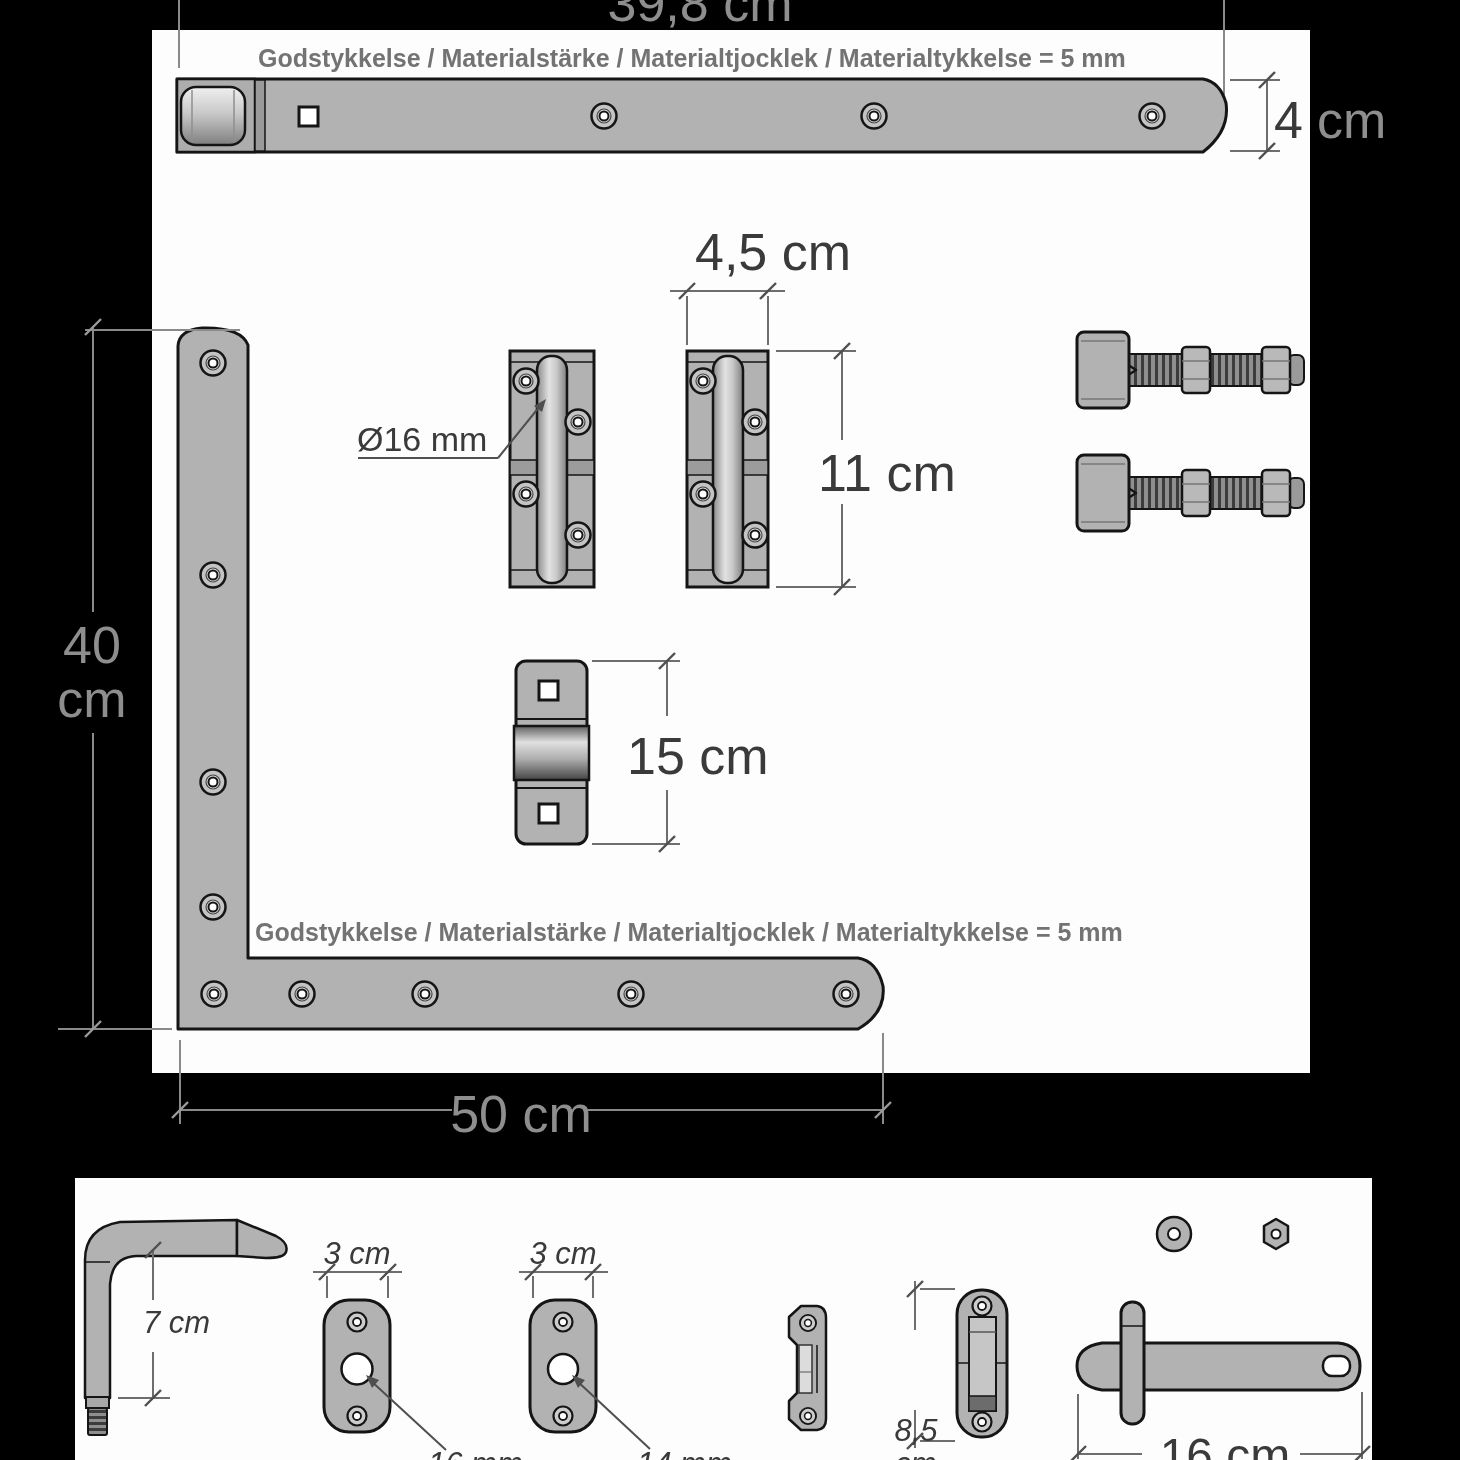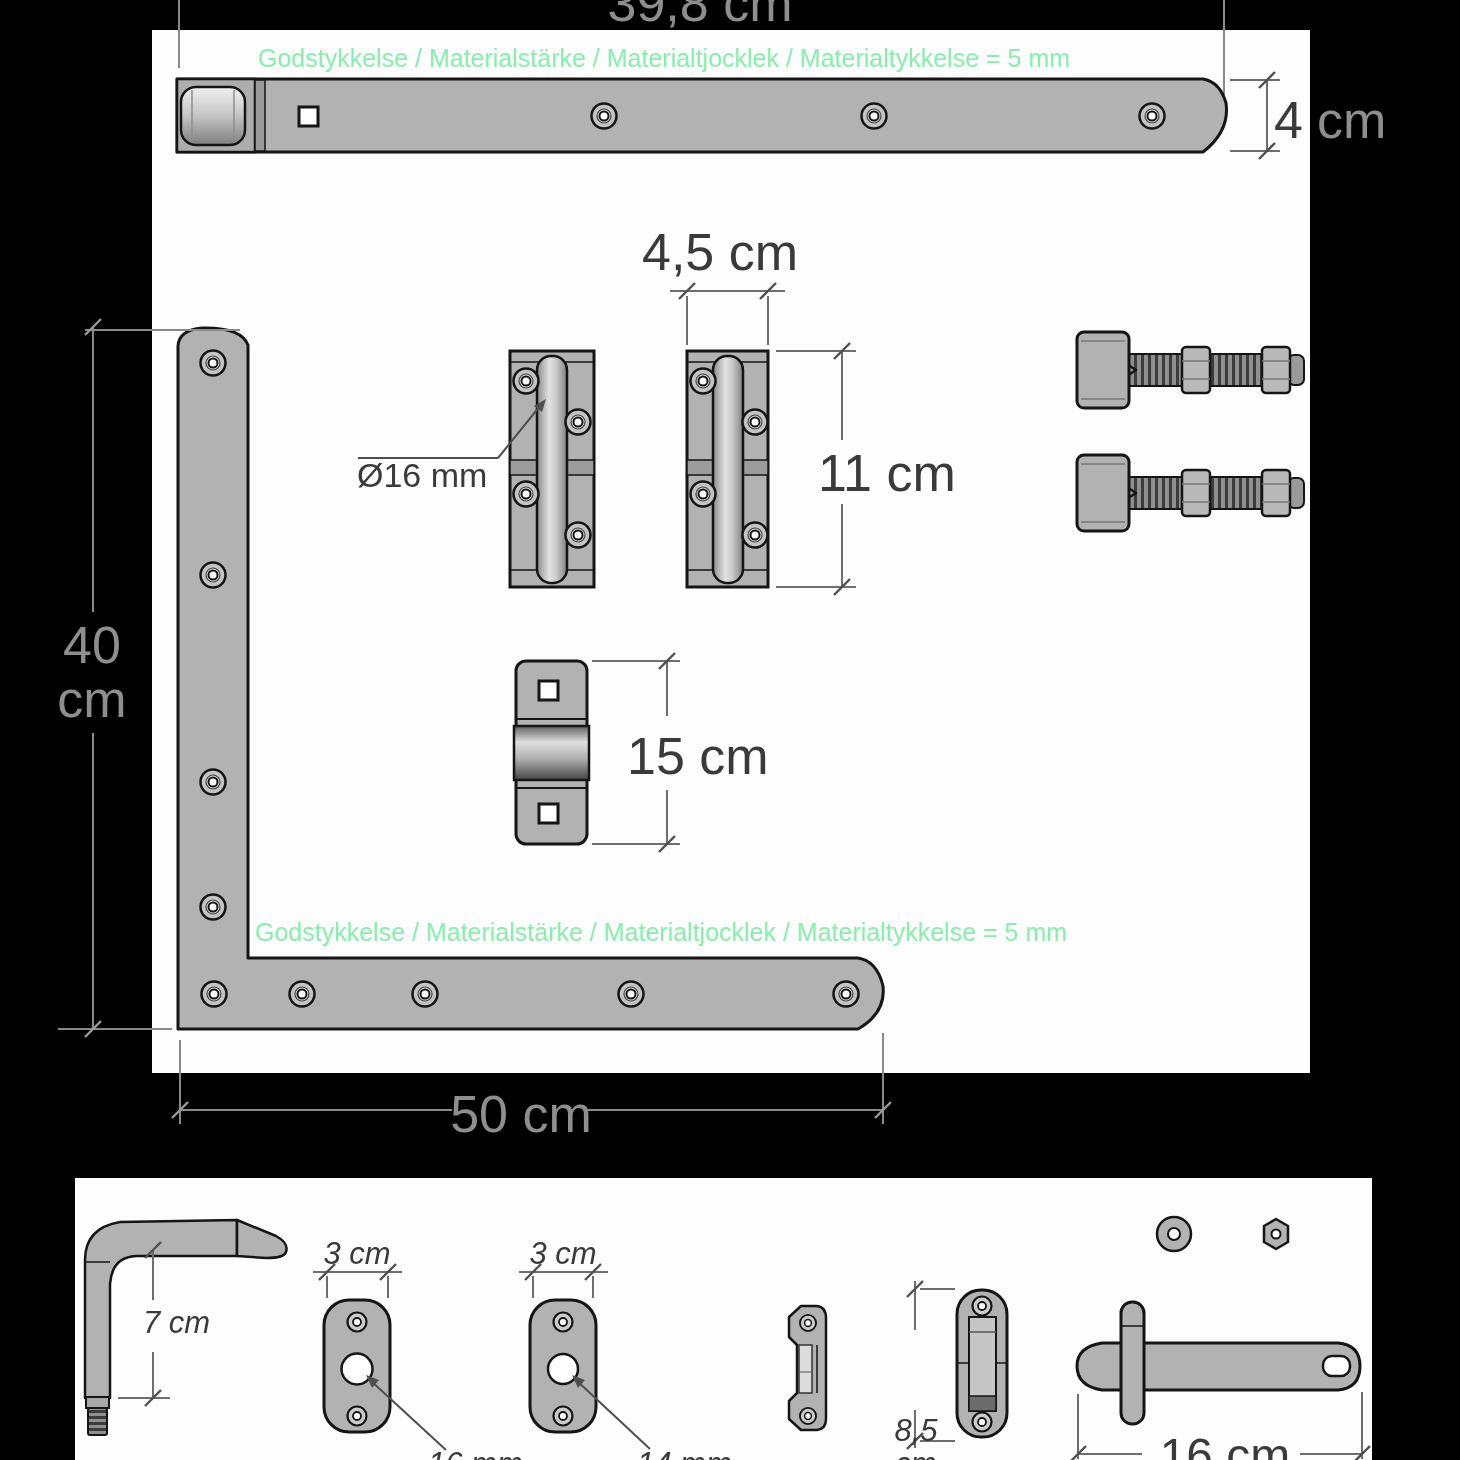--- a/index.html
+++ b/index.html
@@ -5,21 +5,21 @@
   html,body{margin:0;padding:0;}
   body{
     width:1460px;height:1460px;position:relative;overflow:hidden;
     background:#000;
     font-family:"Liberation Sans","DejaVu Sans",sans-serif;
   }
   #drawing{position:absolute;left:0;top:0;}
   .lbl{position:absolute;white-space:nowrap;}
   .dk{color:#3a3a3a;}
   .lt{color:#8e8e8e;}
-  .note{font-size:25px;color:#86efac;}
+  .note{font-size:25px;color:#737373;font-weight:bold;}
   .big{font-size:52px;}
   .mid{font-size:34px;}
   .sm{font-size:31px;font-style:italic;}
   .ctr{text-align:center;}
 </style>
 </head>
 <body>
 
 <svg id="drawing" width="1460" height="1460" viewBox="0 0 1460 1460">
   <defs>
@@ -360,25 +360,25 @@
 
 <div class="lbl big lt ctr" style="left:40px;top:618px;width:104px;line-height:54px;">
   <div>40</div>
   <div>cm</div>
 </div>
 
 <div class="lbl note" style="left:255px;top:918px;">Godstykkelse / Materialstärke / Materialtjocklek / Materialtykkelse = 5 mm</div>
 
 <div class="lbl big lt ctr" style="left:438px;top:1084px;width:166px;">50 cm</div>
 
-<div class="lbl big dk ctr" style="left:625px;top:222px;width:190px;">4,5 cm</div>
+<div class="lbl big dk ctr" style="left:678px;top:222px;width:190px;">4,5 cm</div>
 
 <div class="lbl big dk" style="left:818px;top:443px;">11 cm</div>
 
-<div class="lbl mid dk" style="left:357px;top:420px;margin-top:36px;">Ø16 mm</div>
+<div class="lbl mid dk" style="left:357px;top:420px;">Ø16 mm</div>
 
 <div class="lbl big dk" style="left:627px;top:726px;">15 cm</div>
 
 <div class="lbl sm dk" style="left:143px;top:1305px;">7 cm</div>
 
 <div class="lbl sm dk ctr" style="left:317px;top:1236px;width:80px;">3 cm</div>
 
 <div class="lbl sm dk ctr" style="left:523px;top:1236px;width:80px;">3 cm</div>
 
 <div class="lbl sm dk" style="left:428px;top:1446px;">16 mm</div>

